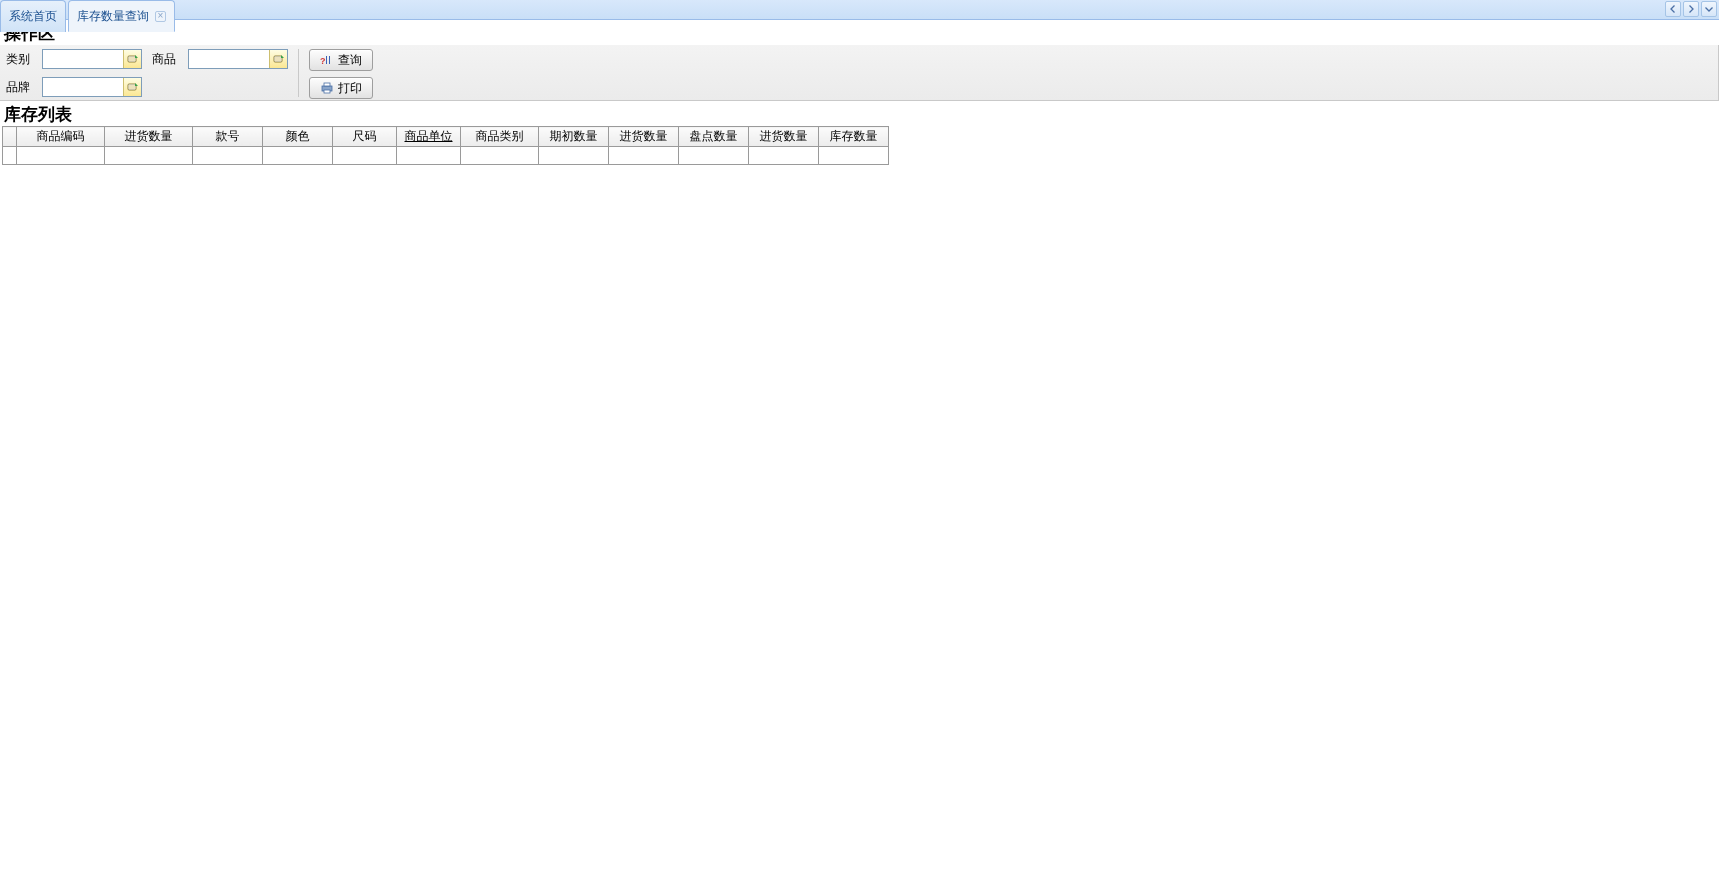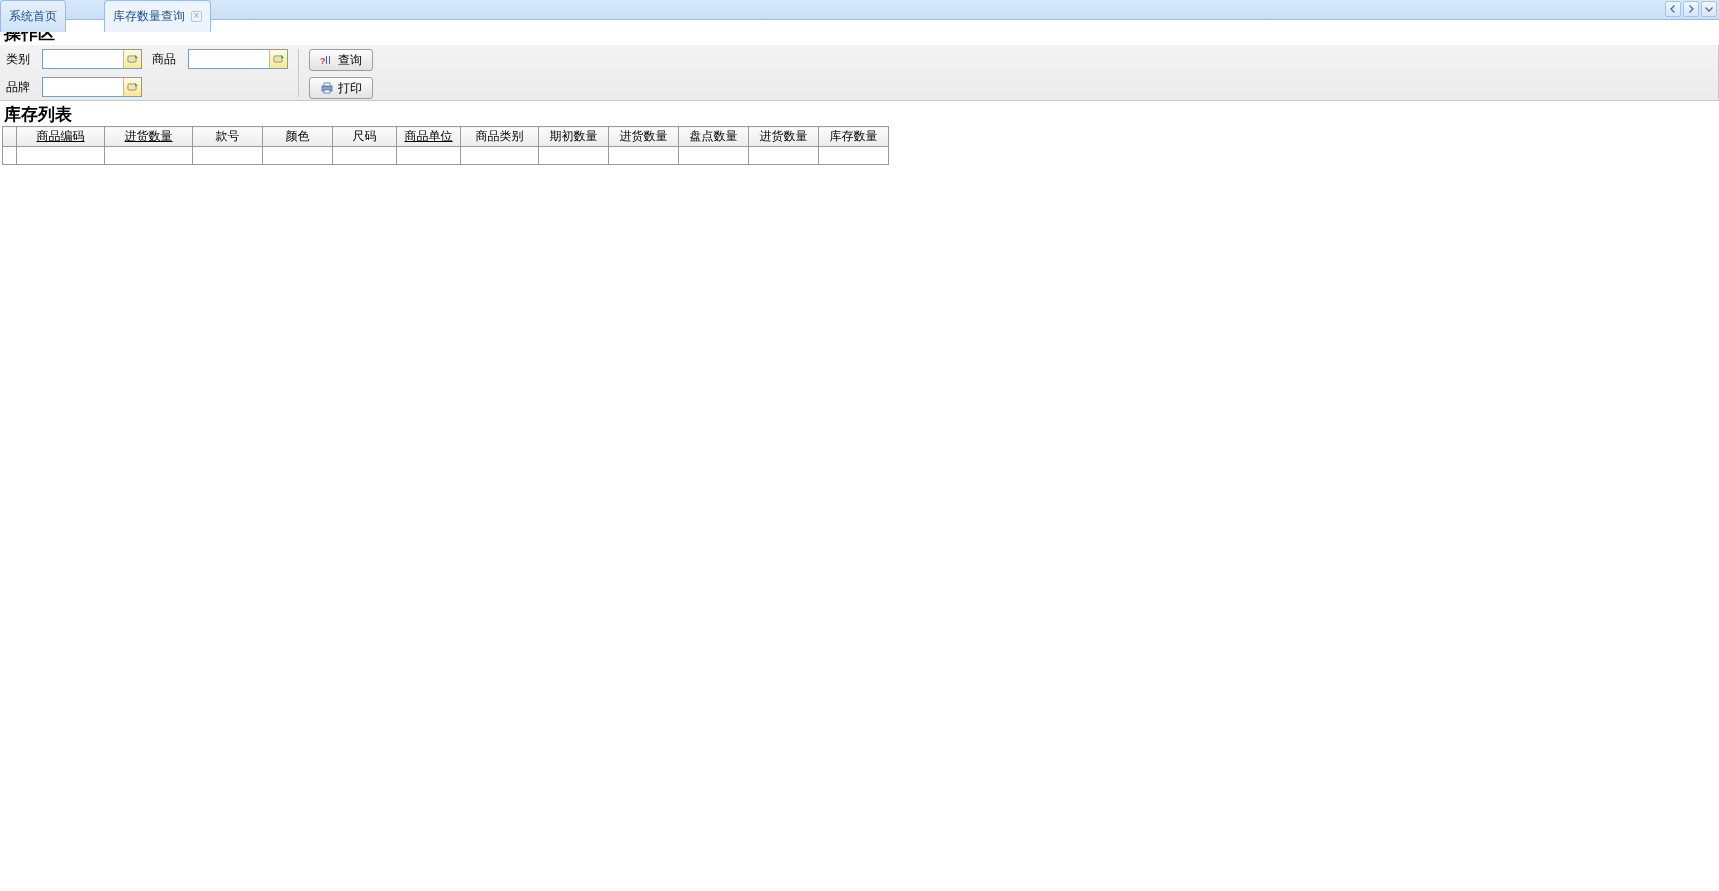--- a/index.html
+++ b/index.html
@@ -41,21 +41,20 @@
       color: #1a4f8f;
       border: 1px solid #99bbe8;
       border-bottom: none;
     }
     .tab.active {
       background: #eef4fb;
       color: #1a4f8f;
       border: 1px solid #99bbe8;
       border-bottom: 1px solid #eef4fb;
       margin-bottom: -1px;
-      margin-left: 36px;
     }
     .tab-close {
       margin-left: 6px;
       width: 11px;
       height: 11px;
       display: inline-flex;
       align-items: center;
       justify-content: center;
       font-size: 10px;
       color: #8aa6c9;
@@ -190,21 +189,21 @@
       height: 18px;
       padding: 1px 2px;
       background: #fff;
     }
     .inv-table th {
       background: linear-gradient(to bottom, #fbfbfb, #ececec);
     }
     .inv-table .rowhandle {
       width: 14px;
     }
-    .col-code, .col-name { width: 88px; text-decoration: underline; }
+    .col-code, .col-name { width: 88px; }
     .col-style { width: 70px; }
     .col-color { width: 70px; }
     .col-size { width: 64px; }
     .col-unit { width: 64px; text-decoration: underline; }
     .col-cat  { width: 78px; }
     .col-num  { width: 70px; }
   </style>
 </head>
 <body>
 

